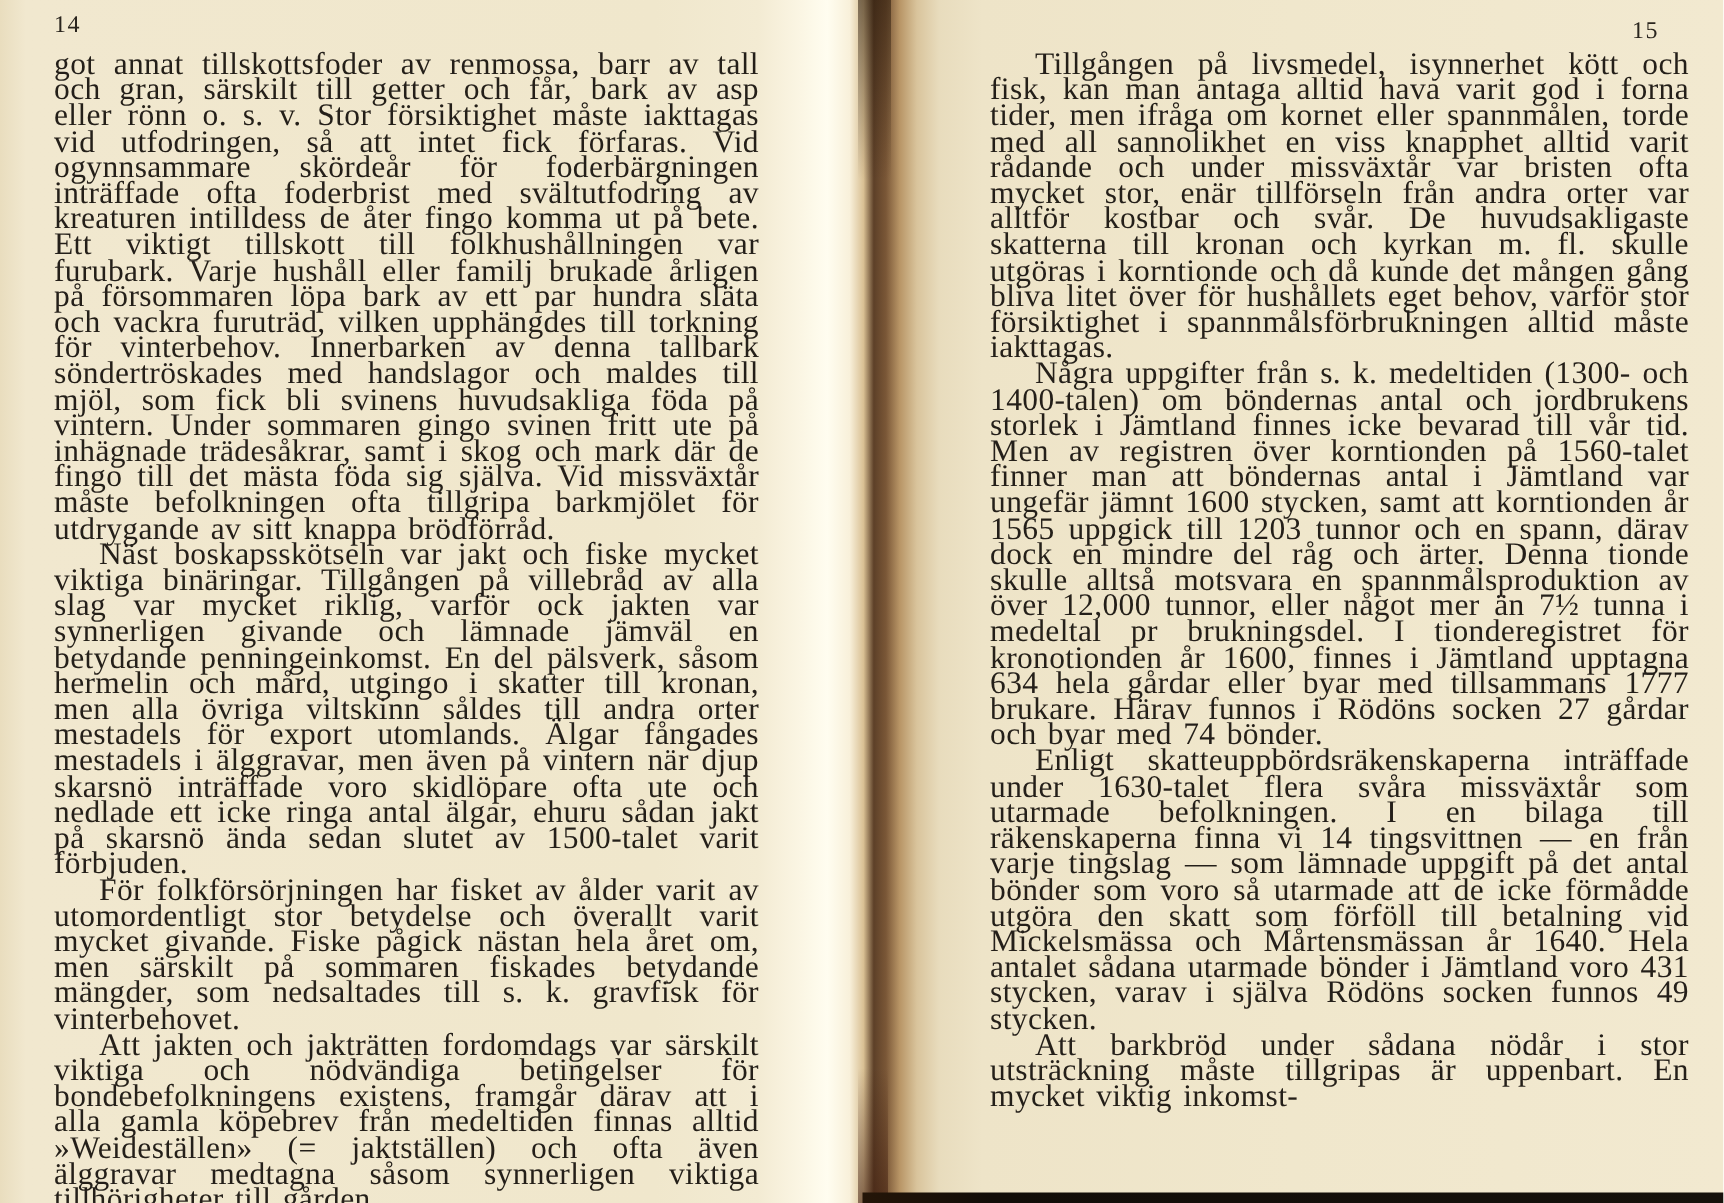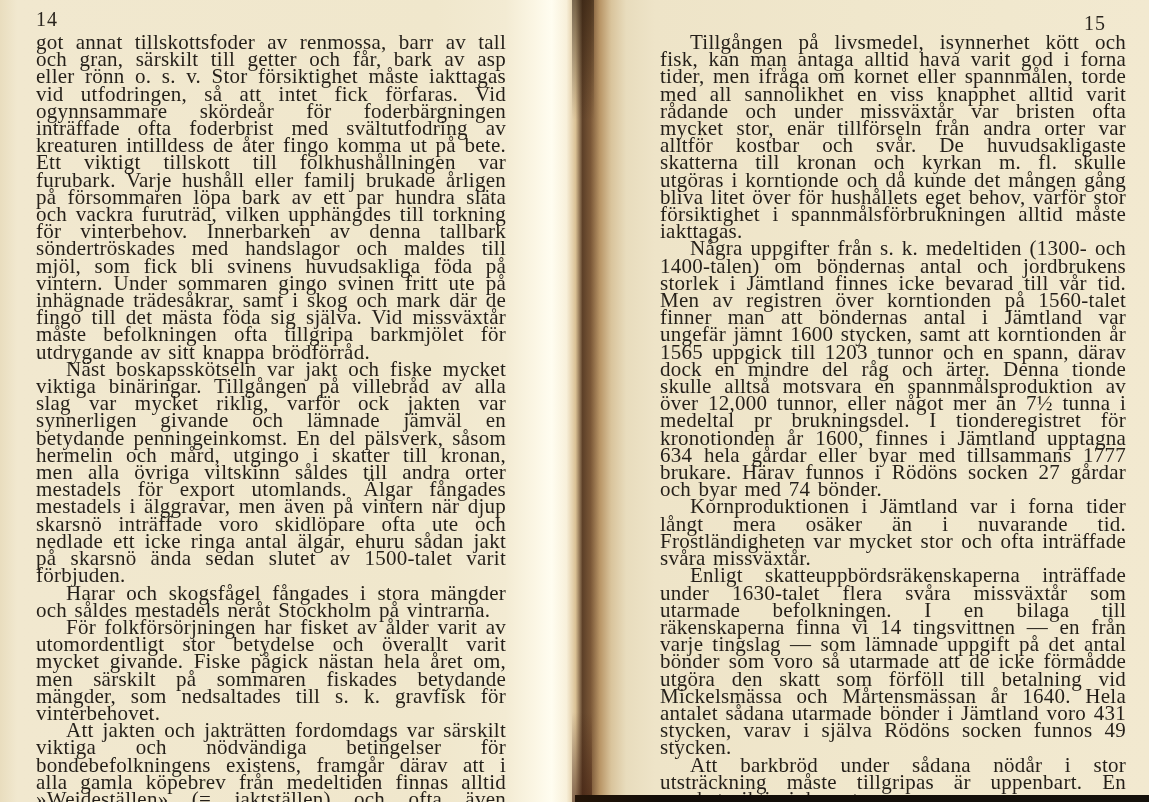--- a/index.html
+++ b/index.html
@@ -23,21 +23,21 @@
       #e9ddbe 0%, #f1e8cf 1.5%, #f0e7cc 38%, #f3ebd3 44%,
       #fbf6e4 46.5%, #fffdf0 48.0%, #f8f0da 49.3%,
       #d9c094 50.1%, #5d4028 50.7%, #7a5737 51.4%,
       #b89566 52.2%, #d9c49c 53.2%, #e8dcbd 54.5%,
       #eee4c8 57%, #f0e7cc 75%, #f2e9d0 100%);
   }
   .page{position:absolute;top:0;}
   .page-left{left:36px;width:470px;}
   .page-right{left:660px;width:466px;}
   .pagenum{
-    position:absolute;top:8px;font-size:20px;letter-spacing:1px;color:#2a251e;
+    position:absolute;top:8px;font-size:16px;letter-spacing:1px;color:#2a251e;
   }
   .pagenum-left{left:0;}
   .pagenum-right{right:20px;top:12px;}
   .text-block{
     position:absolute;top:34px;left:0;right:0;
     font-size:21px;line-height:17.2px;
     text-align:justify;
     word-spacing:2px;letter-spacing:0.25px;
     text-rendering:optimizeLegibility;
   }
@@ -64,41 +64,39 @@
 <div class="gutter-shadow-bottom"></div>
 
 <div class="page page-left">
   <div class="pagenum pagenum-left">14</div>
   <div class="text-block">
 
       <p>got annat tillskottsfoder av renmossa, barr av tall och gran, särskilt till getter och får, bark av asp eller rönn o. s. v. Stor försiktighet måste iakttagas vid utfodringen, så att intet fick förfaras. Vid ogynnsammare skördeår för foderbärgningen inträffade ofta foderbrist med svältutfodring av kreaturen intilldess de åter fingo komma ut på bete. Ett viktigt tillskott till folkhushållningen var furubark. Varje hushåll eller familj brukade årligen på försommaren löpa bark av ett par hundra släta och vackra furuträd, vilken upphängdes till torkning för vinterbehov. Innerbarken av denna tallbark söndertröskades med handslagor och maldes till mjöl, som fick bli svinens huvudsakliga föda på vintern. Under sommaren gingo svinen fritt ute på inhägnade trädesåkrar, samt i skog och mark där de fingo till det mästa föda sig själva. Vid missväxtår måste befolkningen ofta tillgripa barkmjölet för utdrygande av sitt knappa brödförråd.</p>
 
       <p class="indent">Näst boskapsskötseln var jakt och fiske mycket viktiga binäringar. Tillgången på villebråd av alla slag var mycket riklig, varför ock jakten var synnerligen givande och lämnade jämväl en betydande penningeinkomst. En del pälsverk, såsom hermelin och mård, utgingo i skatter till kronan, men alla övriga viltskinn såldes till andra orter mestadels för export utomlands. Älgar fångades mestadels i älggravar, men även på vintern när djup skarsnö inträffade voro skidlöpare ofta ute och nedlade ett icke ringa antal älgar, ehuru sådan jakt på skarsnö ända sedan slutet av 1500-talet varit förbjuden.</p>
 
-      <p class="indent">Harar och skogsfågel fångades i stora mängder och såldes mestadels neråt Stockholm på vintrarna.</p>
 
       <p class="indent">För folkförsörjningen har fisket av ålder varit av utomordentligt stor betydelse och överallt varit mycket givande. Fiske pågick nästan hela året om, men särskilt på sommaren fiskades betydande mängder, som nedsaltades till s. k. gravfisk för vinterbehovet.</p>
 
       <p class="indent">Att jakten och jakträtten fordomdags var särskilt viktiga och nödvändiga betingelser för bondebefolkningens existens, framgår därav att i alla gamla köpebrev från medeltiden finnas alltid »Weideställen» (= jaktställen) och ofta även älggravar medtagna såsom synnerligen viktiga tillhörigheter till gården.</p>
 
       <p class="indent">Alla sådana fiskredskap som användes i nuvarande tid hava även fordomdags varit i ofta. Vi finna sålunda i per-</p>
     </div>
 </div>
 
 <div class="page page-right">
   <div class="pagenum pagenum-right">15</div>
   <div class="text-block">
 
 
       <p class="indent">Tillgången på livsmedel, isynnerhet kött och fisk, kan man antaga alltid hava varit god i forna tider, men ifråga om kornet eller spannmålen, torde med all sannolikhet en viss knapphet alltid varit rådande och under missväxtår var bristen ofta mycket stor, enär tillförseln från andra orter var alltför kostbar och svår. De huvudsakligaste skatterna till kronan och kyrkan m. fl. skulle utgöras i korntionde och då kunde det mången gång bliva litet över för hushållets eget behov, varför stor försiktighet i spannmålsförbrukningen alltid måste iakttagas.</p>
 
 
       <p class="indent">Några uppgifter från s. k. medeltiden (1300- och 1400-talen) om böndernas antal och jordbrukens storlek i Jämtland finnes icke bevarad till vår tid. Men av registren över korntionden på 1560-talet finner man att böndernas antal i Jämtland var ungefär jämnt 1600 stycken, samt att korntionden år 1565 uppgick till 1203 tunnor och en spann, därav dock en mindre del råg och ärter. Denna tionde skulle alltså motsvara en spannmålsproduktion av över 12,000 tunnor, eller något mer än 7½ tunna i medeltal pr brukningsdel. I tionderegistret för kronotionden år 1600, finnes i Jämtland upptagna 634 hela gårdar eller byar med tillsammans 1777 brukare. Härav funnos i Rödöns socken 27 gårdar och byar med 74 bönder.</p>
 
-      <p class="indent">Kornproduktionen i Jämtland var i forna tider långt mera osäker än i nuvarande tid. Frostländigheten var mycket stor och ofta inträffade svåra missväxtår.</p>
 
       <p class="indent">Enligt skatteuppbördsräkenskaperna inträffade under 1630-talet flera svåra missväxtår som utarmade befolkningen. I en bilaga till räkenskaperna finna vi 14 tingsvittnen — en från varje tingslag — som lämnade uppgift på det antal bönder som voro så utarmade att de icke förmådde utgöra den skatt som förföll till betalning vid Mickelsmässa och Mårtensmässan år 1640. Hela antalet sådana utarmade bönder i Jämtland voro 431 stycken, varav i själva Rödöns socken funnos 49 stycken.</p>
 
       <p class="indent">Att barkbröd under sådana nödår i stor utsträckning måste tillgripas är uppenbart. En mycket viktig inkomst-</p>
     </div>
 </div>
 
 <div class="scan-bar"></div>
 
 </body></html>

